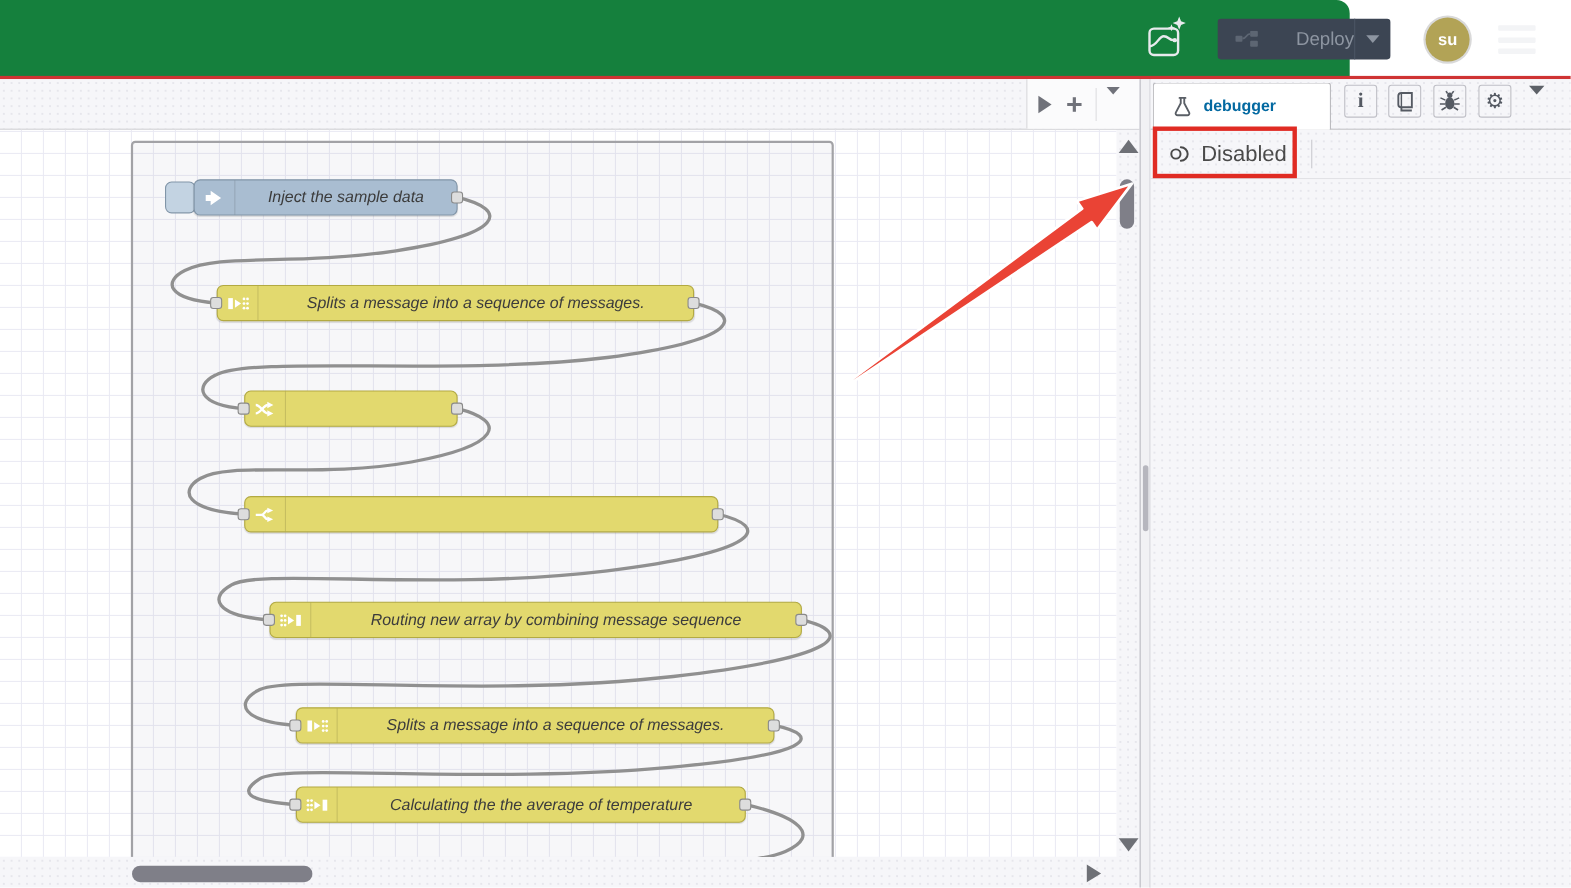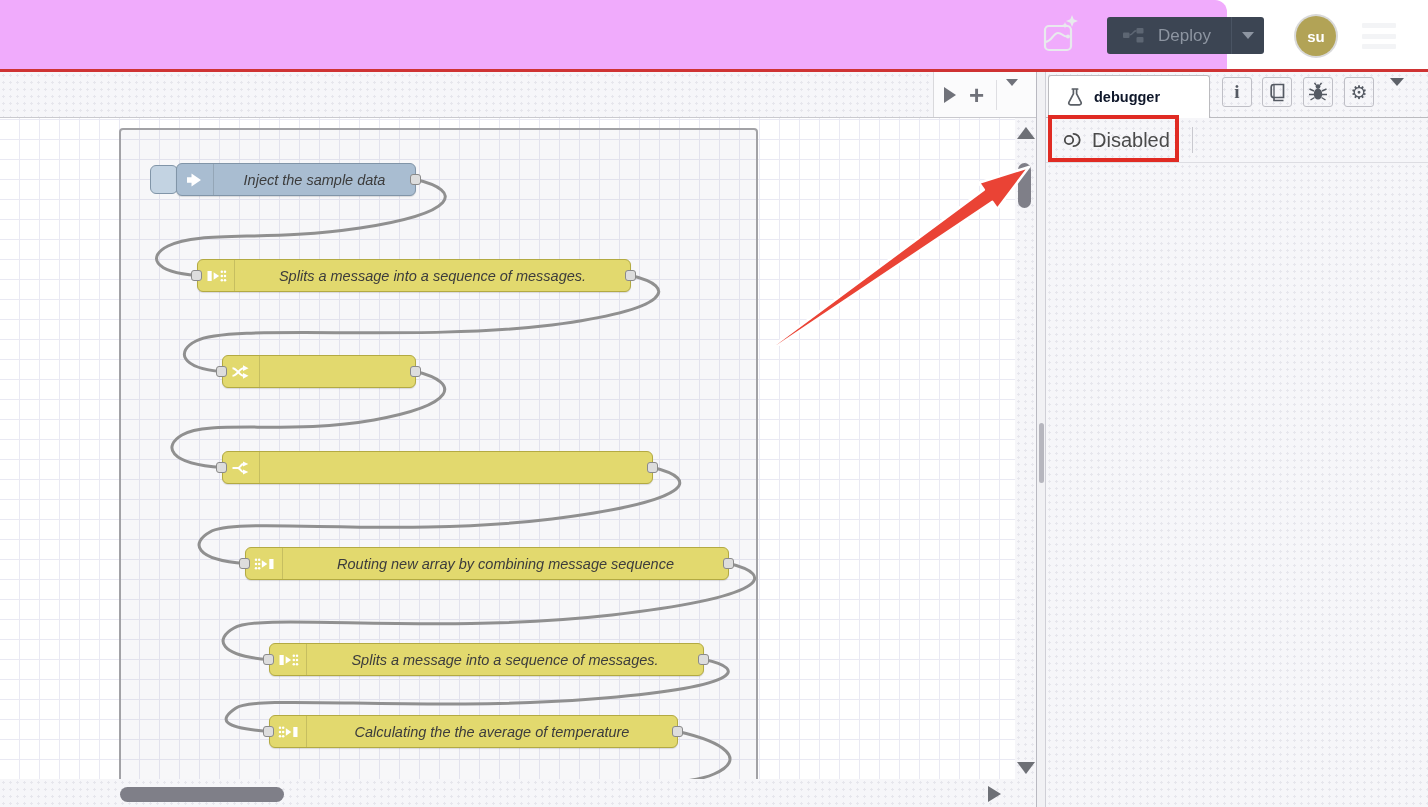--- a/index.html
+++ b/index.html
@@ -2,21 +2,21 @@
 <html><head>
 <meta charset="utf-8">
 <style>
   * { margin:0; padding:0; box-sizing:border-box; }
   html,body { width:1428px; height:807px; overflow:hidden; background:#fff;
     font-family:"Liberation Sans", sans-serif; }
   #app { position:relative; width:1428px; height:807px; }
 
   
   .header { position:absolute; left:0; top:0; width:1227px; height:69px;
-    background:#f0abfc; border-top-right-radius:12px; }
+    background:#15803d; border-top-right-radius:12px;text-align:right; }
   .redline { position:absolute; left:0; top:69px; width:1428px; height:3px; background:#cf3333; }
   .ai-btn { position:absolute; left:1040px; top:14px; width:42px; height:44px;
     display:flex; align-items:center; justify-content:center; cursor:pointer; }
   .deploy { position:absolute; left:1107px; top:17px; width:157px; height:37px;
     background:#3c4553; border-radius:3px; display:flex; align-items:center; }
   .deploy .dicon { margin-left:16px; }
   .deploy .dlabel { color:#8d95a1; font-size:17px; margin-left:14px; flex:1; }
   .deploy .dsep { width:1px; height:37px; background:#4a5463; }
   .deploy .dcaret { width:32px; display:flex; align-items:center; justify-content:center; }
   .caret-down { width:0; height:0; border-left:6px solid transparent; border-right:6px solid transparent;
@@ -80,21 +80,21 @@
     border-left:1px solid #b9b9c1; border-right:1px solid #cfcfd6; cursor:col-resize; }
   .divider-thumb { position:absolute; left:2px; top:351px; width:5px; height:60px; background:#b6b6be; border-radius:3px; }
 
   
   .sidebar { position:relative; width:382px; height:735px; }
   .sb-tabrow { position:absolute; left:0; top:0; width:382px; height:46px; border-bottom:1px solid #bbbbbf; }
   .sb-tab { position:absolute; left:2px; top:3px; width:162px; height:43px; background:#fff;
     border:1px solid #bbbbbf; border-bottom:none; border-radius:3px 3px 0 0; z-index:2;
     display:flex; align-items:center; cursor:pointer; }
   .sb-tab .flask { margin-left:16px; }
-  .sb-tab .tlabel { font-weight:bold; font-size:14.5px; color:#0f172a; margin-left:9px; }
+  .sb-tab .tlabel { font-weight:bold; font-size:14.5px; color:#0369a1; margin-left:9px; }
   .sb-btn { position:absolute; top:5px; width:30px; height:30px; border:1px solid #bfbfc6; border-radius:3px;
     display:flex; align-items:center; justify-content:center; cursor:pointer; color:#555a63; }
   .sb-caret { position:absolute; top:14px; left:344px; cursor:pointer; }
   .sb-caret .caret-down { border-top-color:#5d6168; border-left-width:7px; border-right-width:7px; border-top-width:8px; }
   .sb-toolbar { position:absolute; left:0; top:46px; width:382px; height:45px; border-bottom:1px solid #dddde2;
     display:flex; align-items:center; }
   .toggle-btn { display:flex; align-items:center; margin-left:16px; cursor:pointer; }
   .toggle-btn .dis-label { font-size:20px; color:#4a4a4a; margin-left:8px; }
   .sb-toolbar .tb-sep { width:1px; height:26px; background:#c9c9cf; margin-left:22px; }
   .sb-content { position:absolute; left:0; top:91px; width:382px; height:644px; }

